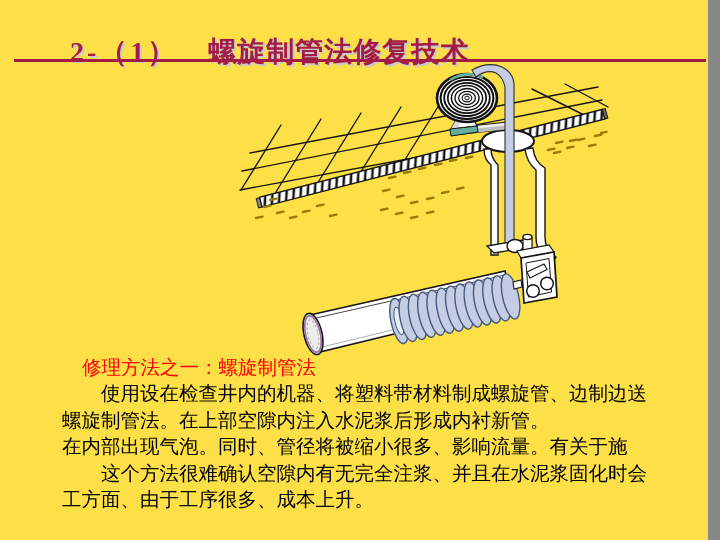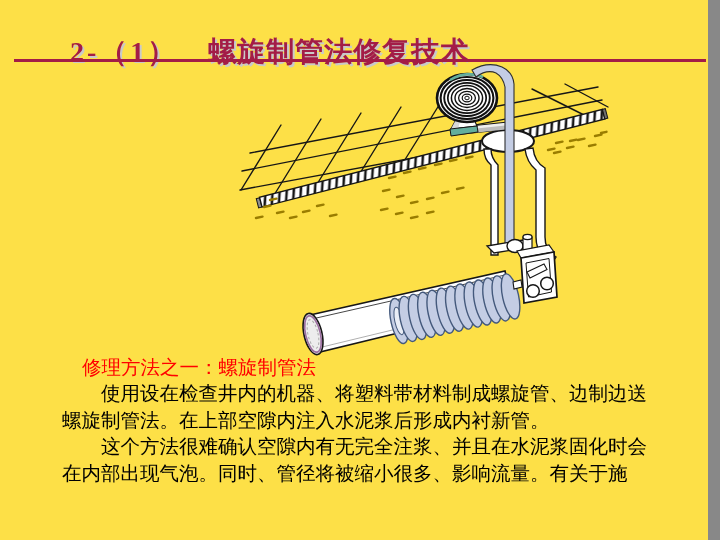--- a/index.html
+++ b/index.html
@@ -159,17 +159,18 @@
       <circle cx="547" cy="283.5" r="6.3" stroke-width="1.5"></circle>
       <polygon points="513,282 521,280 522,287 514,289" stroke-width="1.1"></polygon>
     </g>
   </svg>
 
   <div class="subtitle">修理方法之一：螺旋制管法</div>
 
   <div class="bodytext">
     <div class="line indent">使用设在检查井内的机器、将塑料带材料制成螺旋管、边制边送</div>
     <div class="line">螺旋制管法。在上部空隙内注入水泥浆后形成内衬新管。</div>
+    <div class="line">在内部出现气泡。同时、管径将被缩小很多、影响流量。有关于施</div>
     <div class="line indent">这个方法很难确认空隙内有无完全注浆、并且在水泥浆固化时会</div>
-    <div class="line">在内部出现气泡。同时、管径将被缩小很多、影响流量。有关于施</div>
+    <div class="line">工方面、由于工序很多、成本上升。</div>
   </div>
 
 </div>
 
 </body></html>

